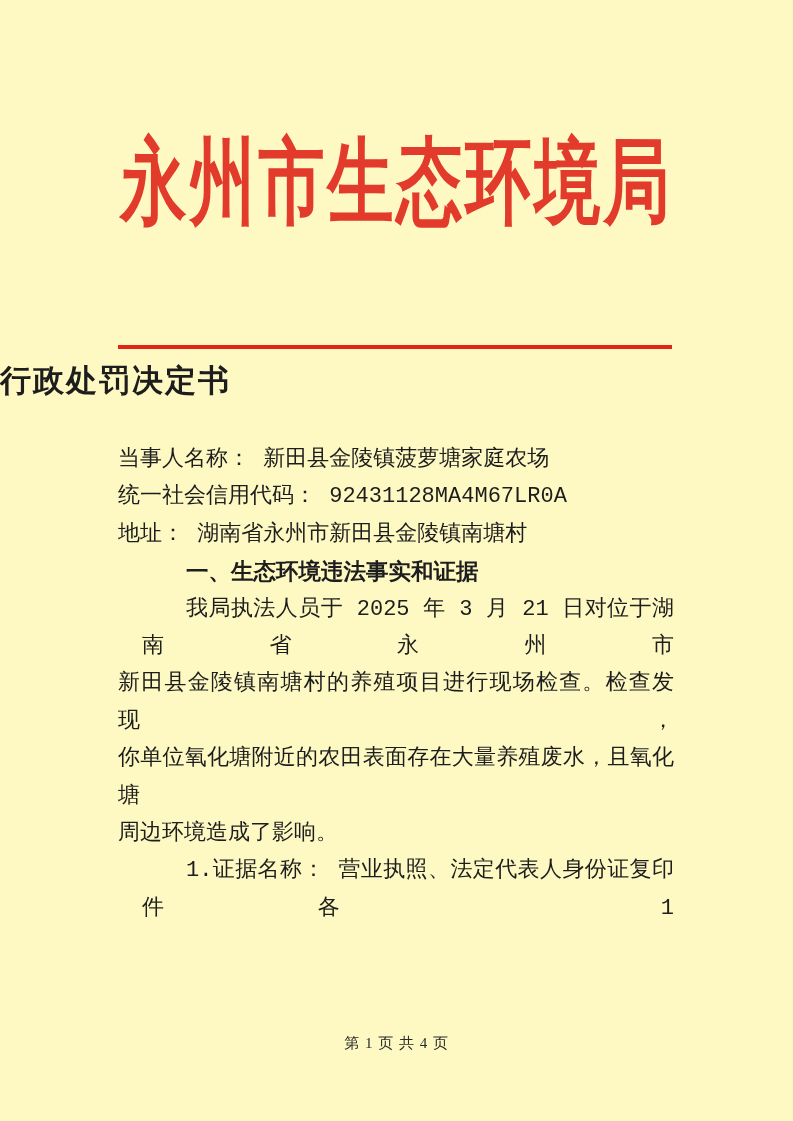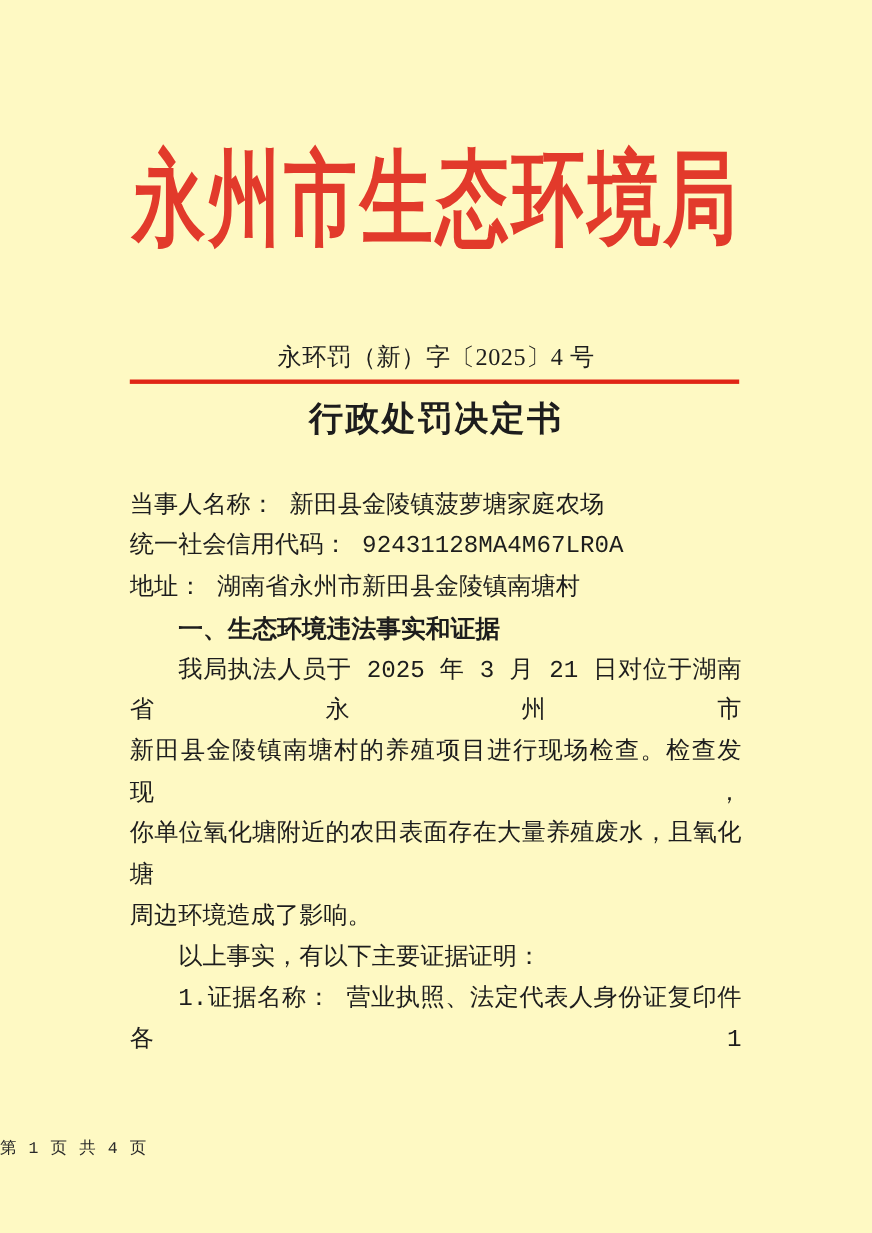--- a/index.html
+++ b/index.html
@@ -52,85 +52,84 @@
     width: 554px;
     height: 4px;
     border: 0;
   }
   .title {
     position: absolute;
     top: 360px;
     left: 0;
     width: 100%;
     margin: 0;
-    text-align: center;
+    text-align: left;
     font-size: 31px;
     font-weight: bold;
     letter-spacing: 2px;
   }
   .body {
     position: absolute;
     top: 441px;
     left: 118px;
     width: 556px;
     font-size: 22px;
     line-height: 37.4px;
   }
   .line {
     white-space: pre-wrap;
     font-family: Liberation Mono, monospace;
   }
   .line.indent {
     text-indent: 44px;
+    margin-left: 24px;
   }
   .line.fill {
     text-align: justify;
     text-align-last: justify;
     text-justify: inter-character;
   }
   .line.heading {
     font-family: "Liberation Sans", "DejaVu Sans", sans-serif;
     font-weight: bold;
     font-size: 22.5px;
   }
   .footer {
     position: absolute;
     top: 1034px;
     left: 0;
     width: 100%;
+    text-align: center;
     font-size: 15px;
     letter-spacing: 1px;
     color: #2a2a2a;
     white-space: pre;
-    font-family: Liberation Mono, monospace;
   }
 </style>
 </head>
 <body>
 
 <div class="page">
 
   <div class="org-name">
     <span class="org-inner" style="color: rgb(226, 58, 43);">永州市生态环境局</span>
   </div>
 
-  <div class="docnum">永环罚（新）字〔2025〕4 号</div>
 
   <div class="rule" style="background: rgb(224, 38, 22);"></div>
 
   <h1 class="title">行政处罚决定书</h1>
 
   <div class="body" id="body-lines">
       <div class="line">当事人名称： 新田县金陵镇菠萝塘家庭农场</div>
       <div class="line">统一社会信用代码： 92431128MA4M67LR0A</div>
       <div class="line">地址： 湖南省永州市新田县金陵镇南塘村</div>
       <div class="line indent heading">一、生态环境违法事实和证据</div>
       <div class="line indent fill">我局执法人员于 2025 年 3 月 21 日对位于湖南省永州市</div>
       <div class="line fill">新田县金陵镇南塘村的养殖项目进行现场检查。检查发现，</div>
       <div class="line fill">你单位氧化塘附近的农田表面存在大量养殖废水，且氧化塘</div>
       <div class="line">周边环境造成了影响。</div>
-      <div class="line indent">以上事实，有以下主要证据证明：</div>
       <div class="line indent fill">1.证据名称： 营业执照、法定代表人身份证复印件各 1</div>
     </div>
 
   <div class="footer">第 1 页 共 4 页</div>
 
 </div>
 
 </body></html>

